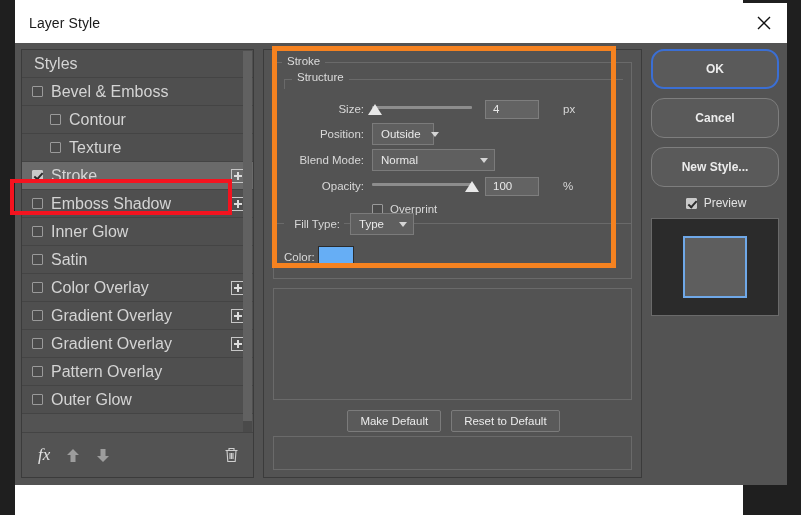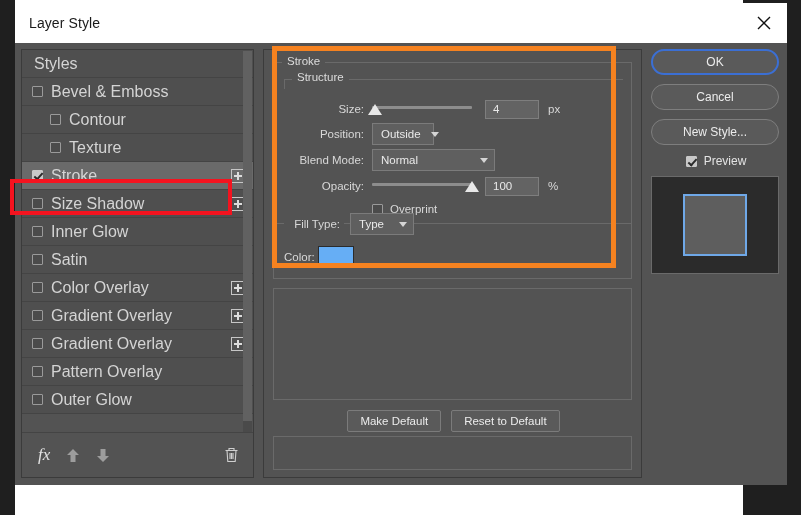--- a/index.html
+++ b/index.html
@@ -232,21 +232,21 @@
     width: 54px; height: 19px;
     box-sizing: border-box;
     background: #636363;
     border: 1px solid #7e7e7e;
     color: #e9e9e9;
     font-size: 11.5px;
     line-height: 17px;
     padding-left: 7px;
     font-family: "Liberation Sans", sans-serif;
   }
-  .unit { font-size: 11.5px; color: #d8d8d8; margin-left: 9px; }
+  .unit { font-size: 11.5px; color: #d8d8d8; margin-left: 24px; }
 
   .dropdown {
     height: 22px;
     box-sizing: border-box;
     background: #5f5f5f;
     border: 1px solid #7b7b7b;
     color: #e9e9e9;
     font-size: 11.5px;
     display: flex; align-items: center;
     padding-left: 8px; padding-right: 6px;
@@ -315,30 +315,31 @@
     box-sizing: border-box;
   }
 
   
   .right {
     position: absolute;
     left: 636px; top: 6px;
     width: 130px; height: 429px;
   }
   .bigbtn {
-    width: 128px; height: 26px;
+    width: 128px; height: 40px;
     box-sizing: border-box;
     border-radius: 13px;
     background: #5a5a5a;
     border: 1px solid #7e7e7e;
     color: #ececec;
     font-size: 12px;
     display: flex; align-items: center; justify-content: center;
     margin-bottom: 9px;
     cursor: pointer;
+    font-weight: bold;
   }
   .bigbtn.primary { border: 2px solid #3b6fd4; }
   .preview-row {
     display: flex; align-items: center; justify-content: center;
     margin-top: 4px; margin-bottom: 8px;
   }
   .preview-row .chk-lbl { font-size: 12px; color: #e3e3e3; }
   .thumb-box {
     width: 128px; height: 98px;
     box-sizing: border-box;
@@ -408,21 +409,21 @@
               <span class="cb"></span>
               <span class="lbl">Texture</span>
             </div>
             <div class="style-row lvl0 selected">
               <span class="cb checked"></span>
               <span class="lbl">Stroke</span>
               <span class="plus-box"></span>
             </div>
             <div class="style-row lvl0">
               <span class="cb"></span>
-              <span class="lbl">Size Shadow</span>
+              <span class="lbl">Emboss Shadow</span>
               <span class="plus-box"></span>
             </div>
             <div class="style-row lvl0">
               <span class="cb"></span>
               <span class="lbl">Inner Glow</span>
             </div>
             <div class="style-row lvl0">
               <span class="cb"></span>
               <span class="lbl">Satin</span>
             </div>

